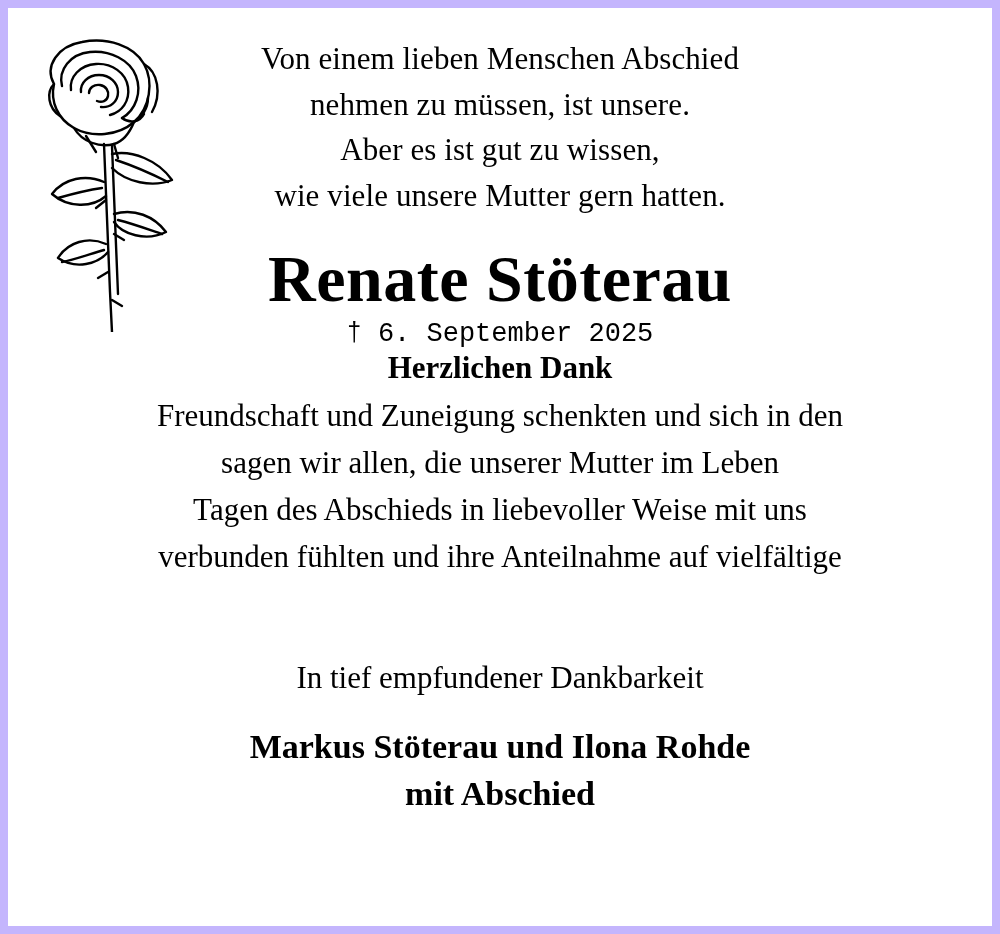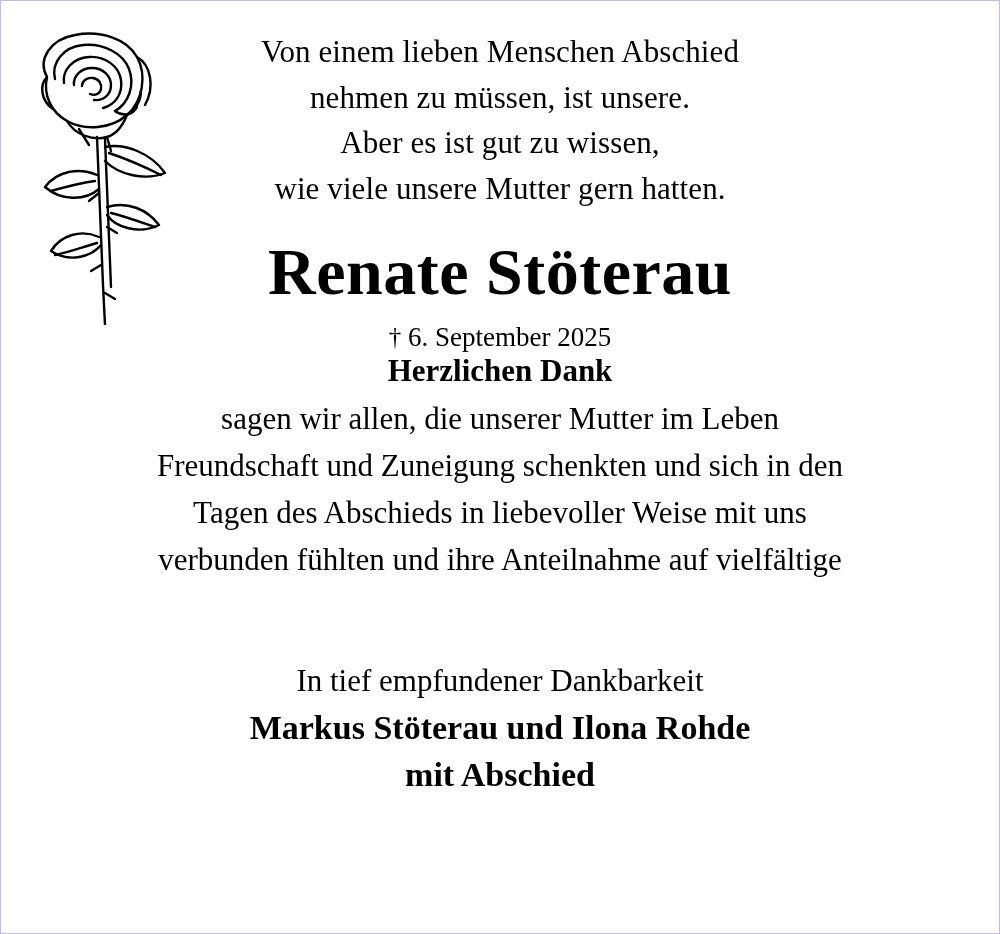--- a/index.html
+++ b/index.html
@@ -12,21 +12,21 @@
     height: 934px;
     font-family: "Liberation Serif", serif;
     color: #000000;
     overflow: hidden;
   }
   .notice {
     position: relative;
     box-sizing: border-box;
     width: 1000px;
     height: 934px;
-    border: 1px solid #c4b5fd;
+    border: 8px solid #c4b5fd;
     background: #ffffff;
     padding: 28px 22px 18px 22px;
   }
   .rose {
     position: absolute;
     left: 18px;
     top: 24px;
     width: 170px;
     height: 300px;
   }
@@ -45,22 +45,23 @@
   }
   .name {
     font-size: 66px;
     font-weight: bold;
     letter-spacing: 0.5px;
     margin-top: 26px;
     line-height: 1.05;
   }
   .date {
     font-size: 27px;
-    margin-top: 14px;
+    margin-top: 4px;
     line-height: 1.2;
+    font-family: Liberation Mono, monospace;
   }
   .cross {
     font-size: 25px;
     vertical-align: 1px;
   }
   .thanks-head {
     font-size: 31px;
     font-weight: bold;
   }
   .thanks-body {
@@ -72,21 +73,21 @@
     white-space: nowrap;
   }
   .gratitude {
     font-size: 31px;
     margin-top: 76px;
     line-height: 1.4;
   }
   .family {
     font-size: 34px;
     font-weight: bold;
-    margin-top: 2px;
+    margin-top: 24px;
     line-height: 1.38;
   }
   .family div {
     white-space: nowrap;
   }
 </style>
 </head>
 <body>
 
 <div class="notice">
@@ -146,22 +147,22 @@
     <div class="name">Renate Stöterau</div>
 
     <div class="date">
       <span class="cross">†</span>
       <span>6. September 2025</span>
     </div>
 
     <div class="thanks-head">Herzlichen Dank</div>
 
     <div class="thanks-body">
+      <div>Freundschaft und Zuneigung schenkten und sich in den</div>
       <div>sagen wir allen, die unserer Mutter im Leben</div>
-      <div>Freundschaft und Zuneigung schenkten und sich in den</div>
       <div>Tagen des Abschieds in liebevoller Weise mit uns</div>
       <div>verbunden fühlten und ihre Anteilnahme auf vielfältige</div>
     </div>
 
     <div class="gratitude">In tief empfundener Dankbarkeit</div>
 
     <div class="family">
       <div>Markus Stöterau und Ilona Rohde</div>
       <div>mit Abschied</div>
     </div>

